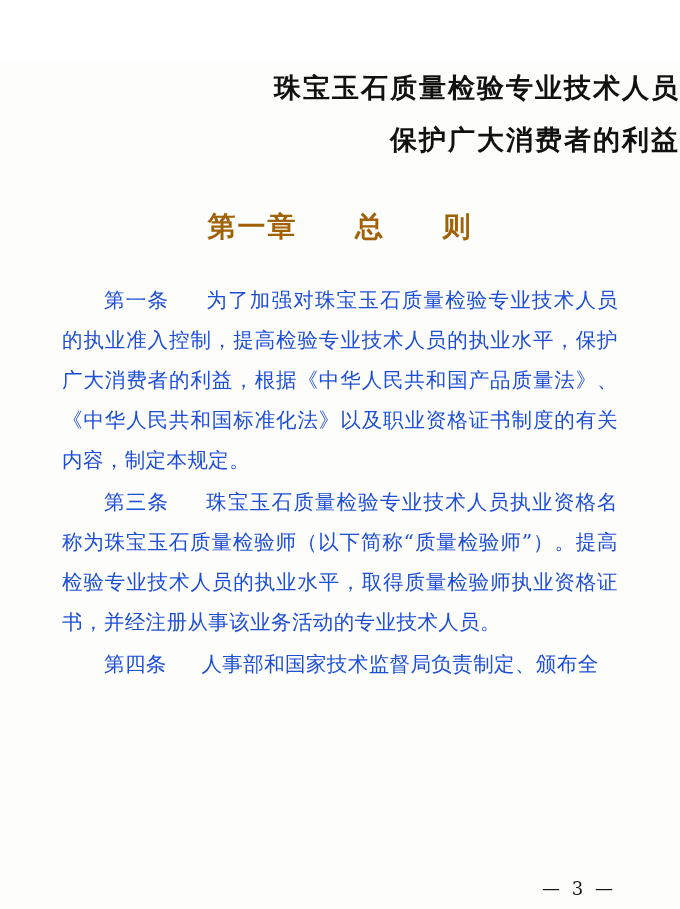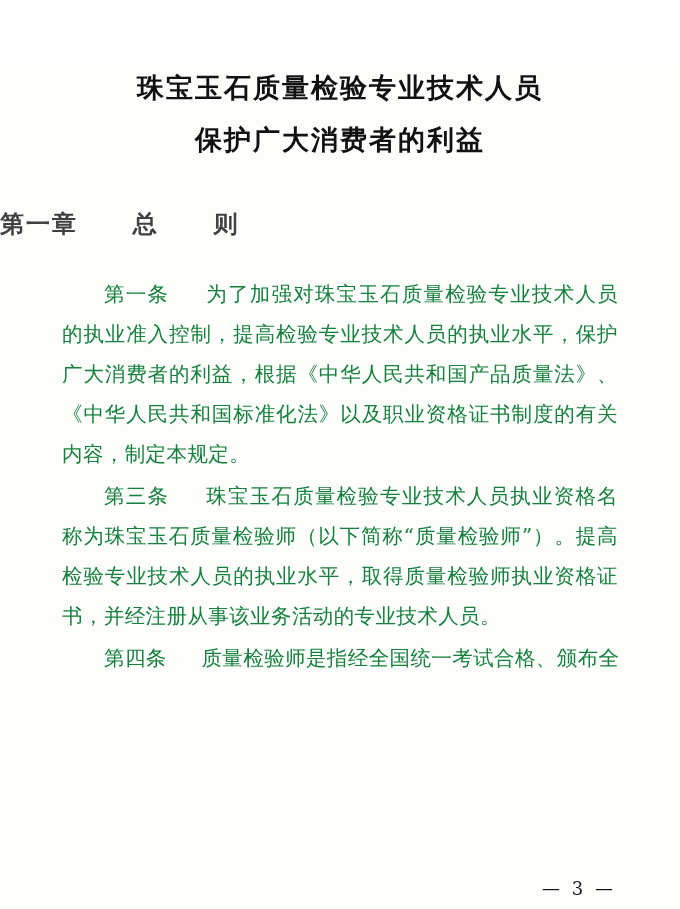--- a/index.html
+++ b/index.html
@@ -15,52 +15,53 @@
     overflow: hidden;
   }
   .page {
     position: relative;
     width: 680px;
     height: 909px;
     background: #fdfdfb;
   }
   .title-block {
     margin-top: 62px;
-    text-align: center;
+    text-align: right;
   }
   .title-line {
     font-size: 27px;
     font-weight: bold;
     letter-spacing: 2px;
     line-height: 52px;
     color: #111;
   }
   .chapter-heading {
     margin-top: 42px;
-    font-size: 24px;
+    text-align: center;
+    font-size: 28px;
     font-weight: bold;
     letter-spacing: 2px;
-    color: #404040;
+    color: #a16207;
   }
   .chapter-heading .gap {
     display: inline-block;
     width: 34px;
   }
   .body-area {
     margin: 34px 62px 0 62px;
   }
   p.article {
     margin: 0 0 2px 0;
     font-size: 20.5px;
     line-height: 40px;
     text-align: justify;
     text-justify: inter-ideograph;
     text-indent: 2.05em;
     letter-spacing: 0.4px;
-    color: #15803d;
+    color: #1d4ed8;
   }
   p.article.last {
     white-space: nowrap;
   }
   .art-label {
     font-weight: normal;
   }
   .page-number {
     position: absolute;
     right: 64px;
@@ -99,20 +100,20 @@
 
     <p class="article">
       <span class="art-label">第三条</span>
       　
       <span>珠宝玉石质量检验专业技术人员执业资格名称为珠宝玉石质量检验师（以下简称“质量检验师”）。提高检验专业技术人员的执业水平，取得质量检验师执业资格证书，并经注册从事该业务活动的专业技术人员。</span>
     </p>
 
     <p class="article last">
       <span class="art-label">第四条</span>
       　
-      <span>质量检验师是指经全国统一考试合格、颁布全</span>
+      <span>人事部和国家技术监督局负责制定、颁布全</span>
     </p>
 
   </div>
 
   <div class="page-number">— 3 —</div>
 
 </div>
 
 </body></html>

